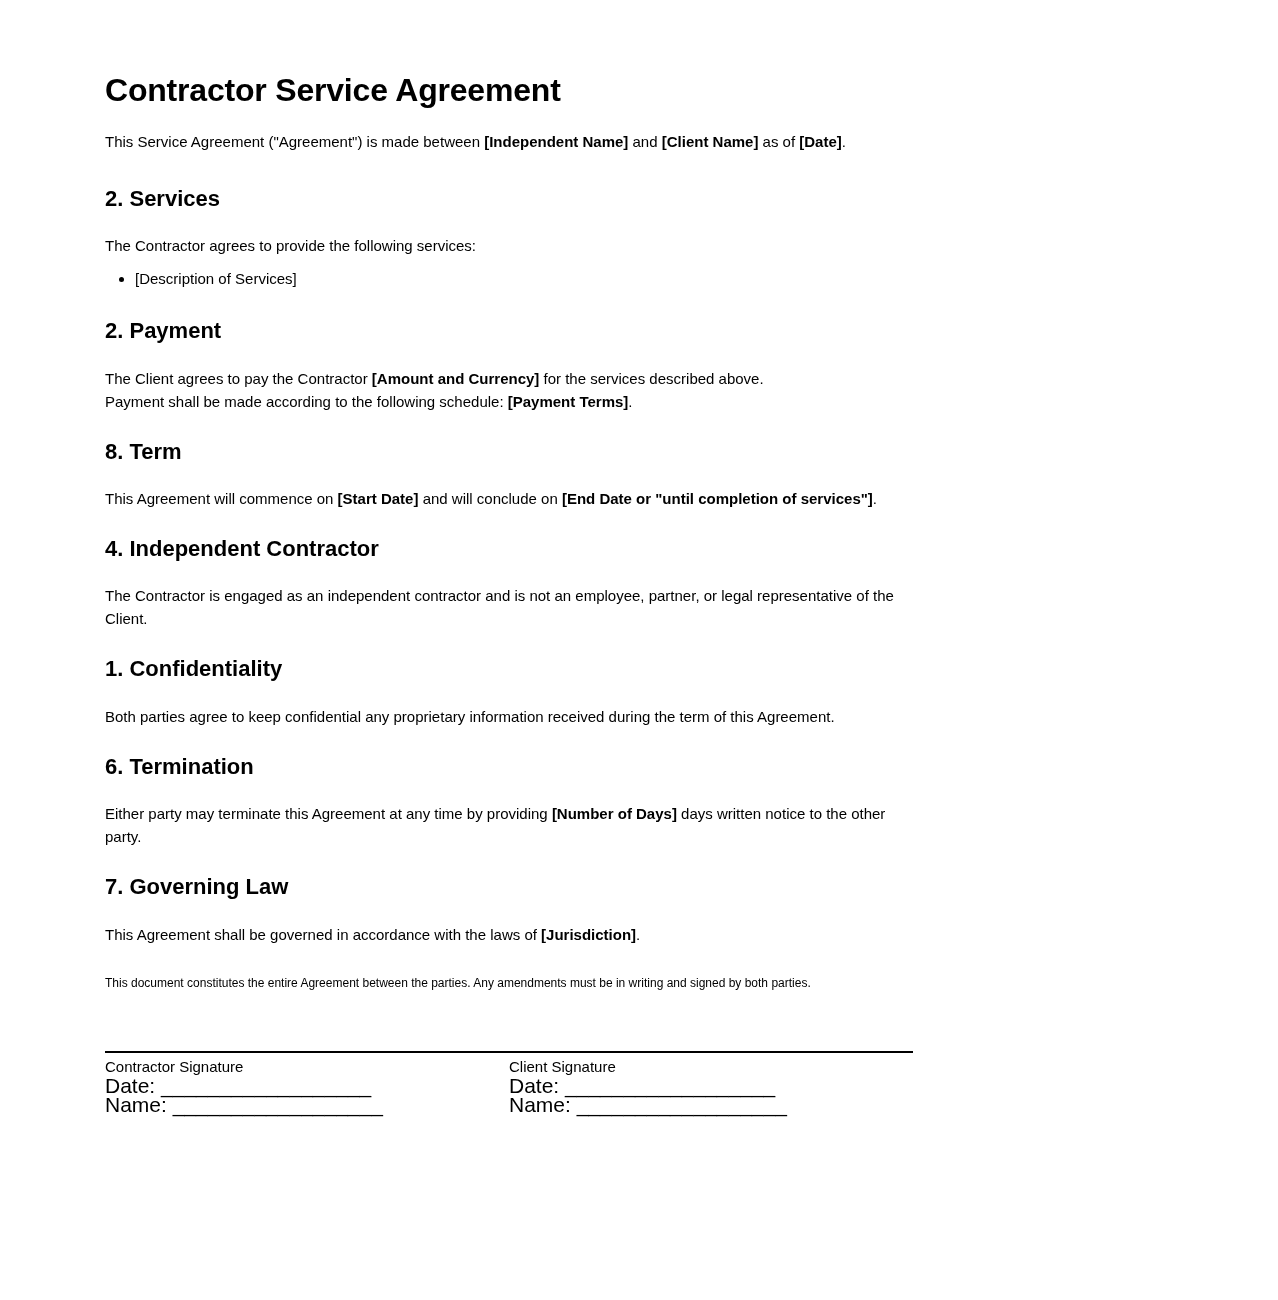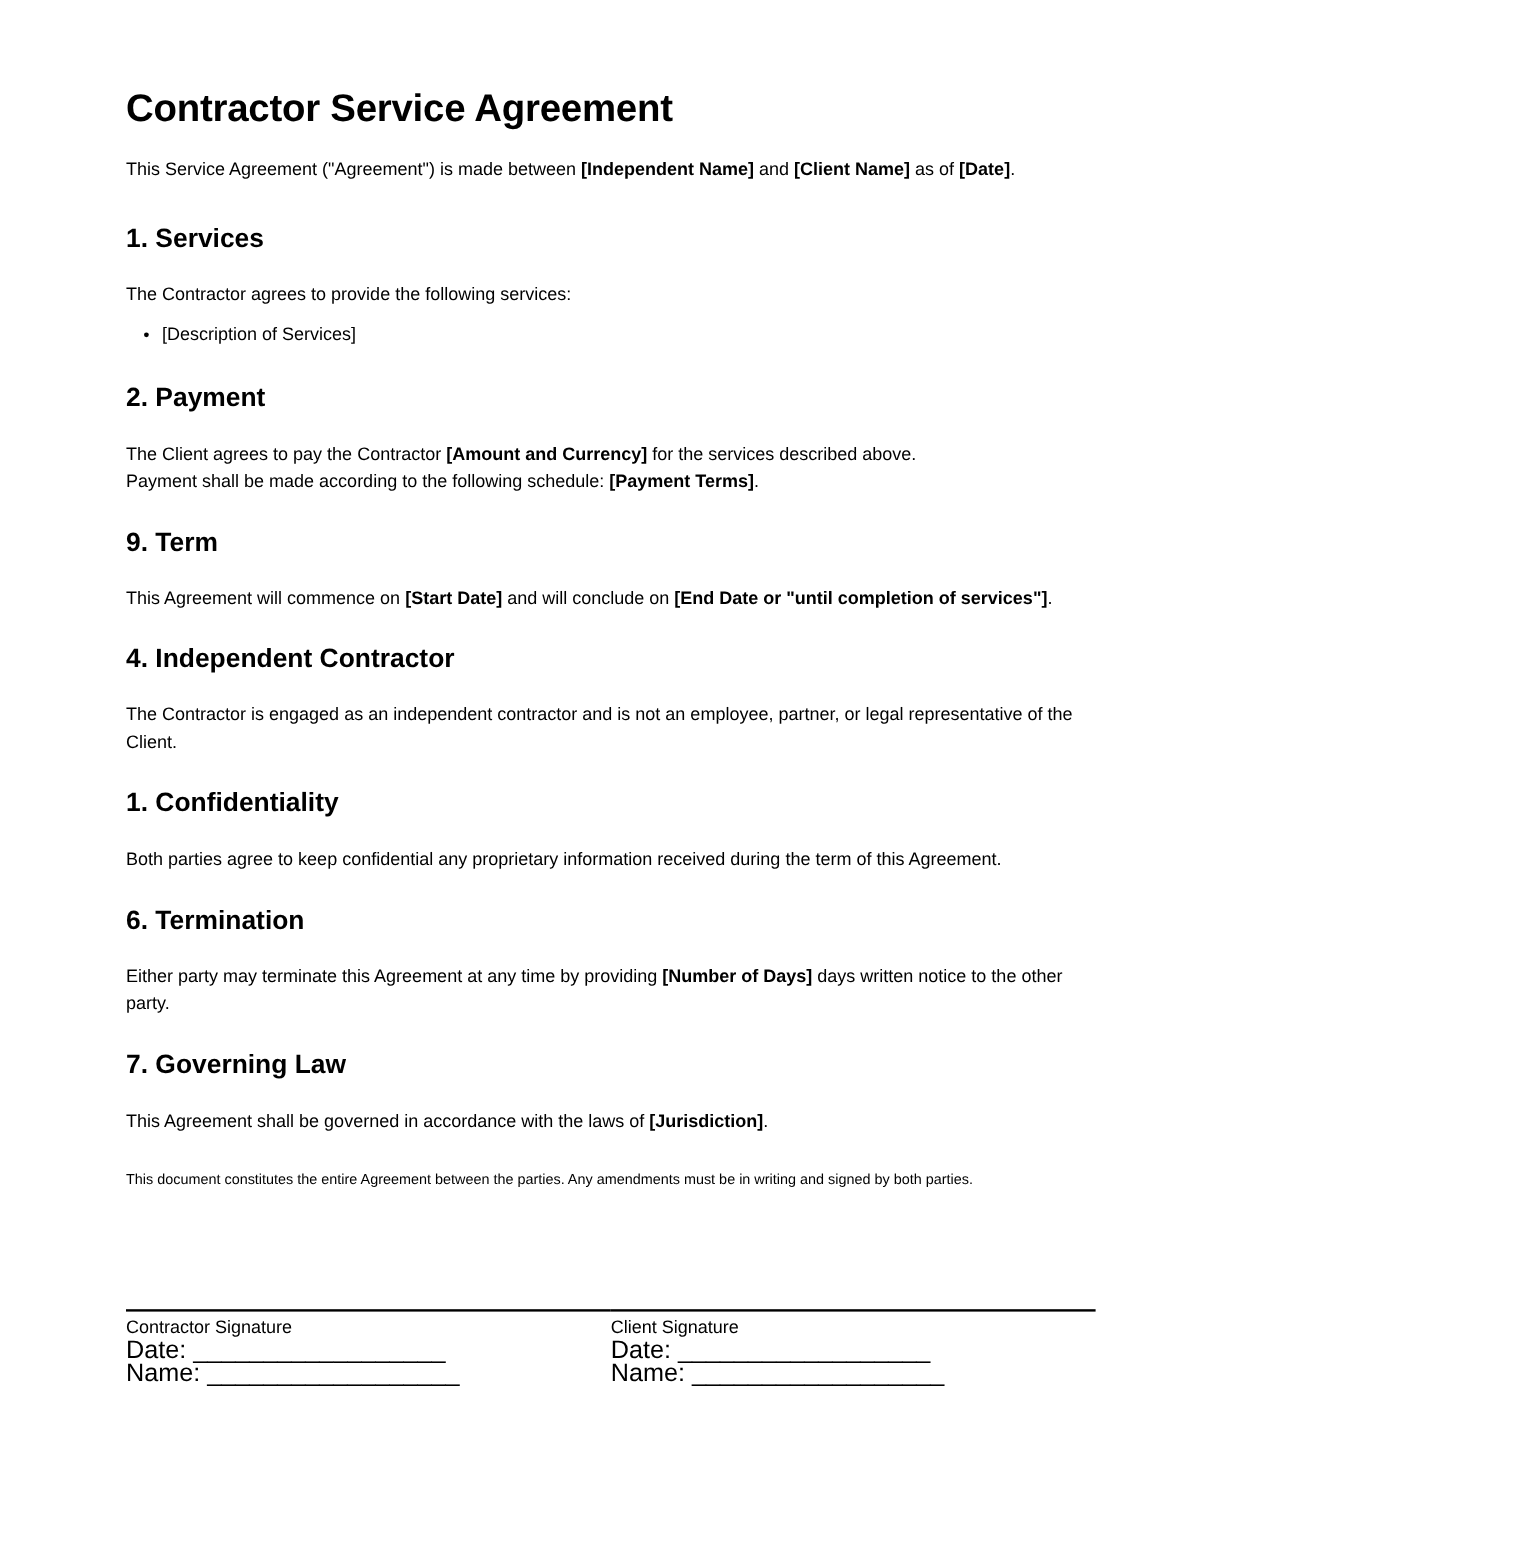--- a/index.html
+++ b/index.html
@@ -62,21 +62,21 @@
     line-height: 23px;
   }
   .closing-note {
     font-size: 12px;
     line-height: 23px;
     margin: 16px 0 0 0;
   }
   .signatures {
     display: flex;
     justify-content: space-between;
-    margin-top: 96px;
+    margin-top: 56px;
   }
   .sig-block {
     width: 482px;
   }
   .sig-line {
     border-top: 2px solid #000000;
     height: 0;
     margin-bottom: 4px;
   }
   .sig-label {
@@ -95,34 +95,34 @@
 </head>
 <body>
 
 <div class="page">
 
   <h1 class="doc-title">Contractor Service Agreement</h1>
 
   <p class="intro"><span>This Service Agreement ("Agreement") is made between </span><strong class="placeholder">[Independent Name]</strong><span> and </span><strong class="placeholder">[Client Name]</strong><span> as of </span><strong class="placeholder">[Date]</strong><span>.</span></p>
 
   <div class="section">
-    <h2 class="section-heading">1. Services</h2>
+    <h2 class="section-heading">2. Services</h2>
     <p class="body-text tight">The Contractor agrees to provide the following services:</p>
     <ul class="services-list">
       <li>[Description of Services]</li>
     </ul>
   </div>
 
   <div class="section">
     <h2 class="section-heading">2. Payment</h2>
     <p class="body-text"><span>The Client agrees to pay the Contractor </span><strong class="placeholder">[Amount and Currency]</strong><span> for the services described above.</span><br><span>Payment shall be made according to the following schedule: </span><strong class="placeholder">[Payment Terms]</strong><span>.</span></p>
   </div>
 
   <div class="section">
-    <h2 class="section-heading">9. Term</h2>
+    <h2 class="section-heading">8. Term</h2>
     <p class="body-text"><span>This Agreement will commence on </span><strong class="placeholder">[Start Date]</strong><span> and will conclude on </span><strong class="placeholder">[End Date or "until completion of services"]</strong><span>.</span></p>
   </div>
 
   <div class="section">
     <h2 class="section-heading">4. Independent Contractor</h2>
     <p class="body-text">The Contractor is engaged as an independent contractor and is not an employee, partner, or legal representative of the Client.</p>
   </div>
 
   <div class="section">
     <h2 class="section-heading">1. Confidentiality</h2>

